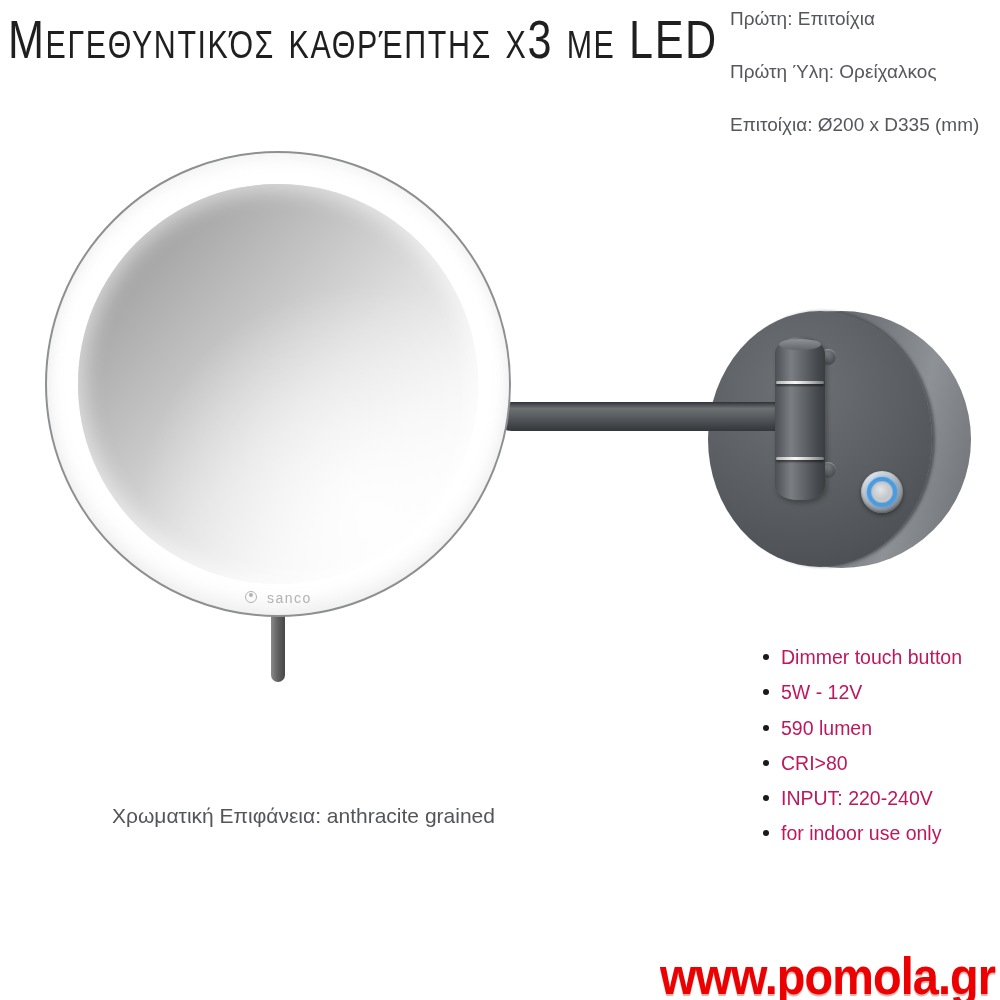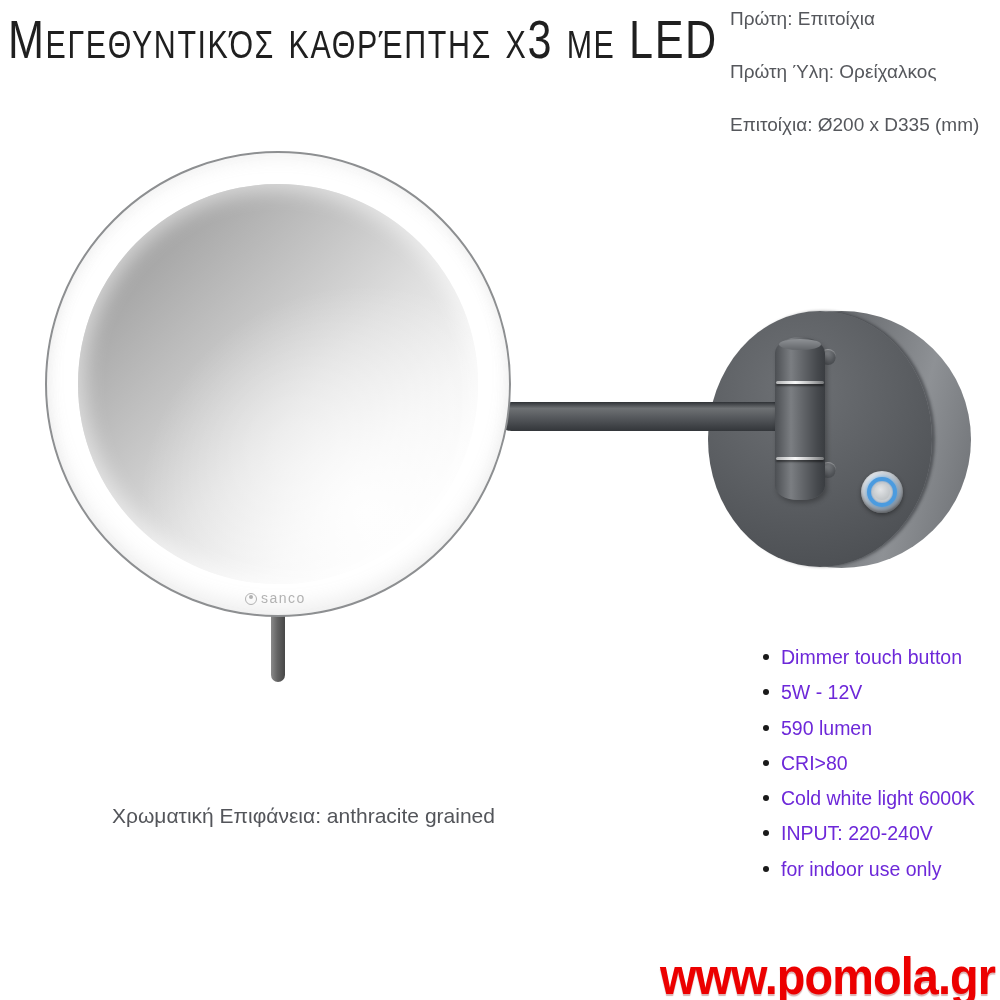--- a/index.html
+++ b/index.html
@@ -109,21 +109,21 @@
   .glass{
     position:absolute;left:78px;top:184px;width:400px;height:400px;border-radius:50%;z-index:6;
     background:
       radial-gradient(circle at 72% 82%,rgba(255,255,255,0.9) 0%,rgba(255,255,255,0) 52%),
       linear-gradient(133deg,#929292 0%,#a9a9a9 20%,#c4c4c4 38%,#dedede 55%,#f2f2f2 72%,#ffffff 90%);
     box-shadow:inset 0 0 20px 7px rgba(255,255,255,0.55);
   }
 
   
   .brand{
-    position:absolute;left:245px;top:591px;z-index:7;display:flex;align-items:flex-end;gap:4px;
+    position:absolute;left:245px;top:591px;z-index:7;display:flex;align-items:flex-start;gap:10px;
   }
   .brand-icon{
     position:relative;display:inline-block;width:12px;height:12px;border-radius:50%;
     border:1.6px solid #b2b2b2;box-sizing:border-box;
   }
   .brand-icon::after{
     content:"";position:absolute;left:3px;top:1px;width:4px;height:4px;border-radius:50%;background:#b2b2b2;
   }
   .brand-text{
     font-size:14px;letter-spacing:1.5px;color:#b2b2b2;font-weight:400;line-height:14px;
@@ -134,21 +134,21 @@
     position:absolute;left:112px;top:804px;
     font-size:21px;font-weight:300;color:#53555a;white-space:nowrap;
   }
 
   
   .features{
     position:absolute;left:761px;top:640px;margin:0;padding:0;list-style:none;width:235px;
   }
   .features li{
     position:relative;padding-left:20px;font-size:19.5px;line-height:35.3px;
-    color:#6d28d9;font-weight:400;white-space:nowrap;
+    color:#be185d;font-weight:400;white-space:nowrap;
   }
   .features li::before{
     content:"";position:absolute;left:2px;top:14px;width:6px;height:6px;border-radius:50%;background:#1a1a1a;
   }
 
   
   .website{
     position:absolute;left:660px;top:946px;
     font-size:52px;font-weight:700;letter-spacing:-1px;color:#ec0000;white-space:nowrap;
     transform:scaleX(0.90);transform-origin:left top;
@@ -192,20 +192,19 @@
     </div>
   </div>
 
   <div class="surface-note">Χρωματική Επιφάνεια: anthracite grained</div>
 
   <ul class="features">
     <li>Dimmer touch button</li>
     <li>5W - 12V</li>
     <li>590 lumen</li>
     <li>CRI&gt;80</li>
-    <li>Cold white light 6000K</li>
     <li>INPUT: 220-240V</li>
     <li>for indoor use only</li>
   </ul>
 
   <div class="website">www.pomola.gr</div>
 
 </div>
 
 </body></html>

